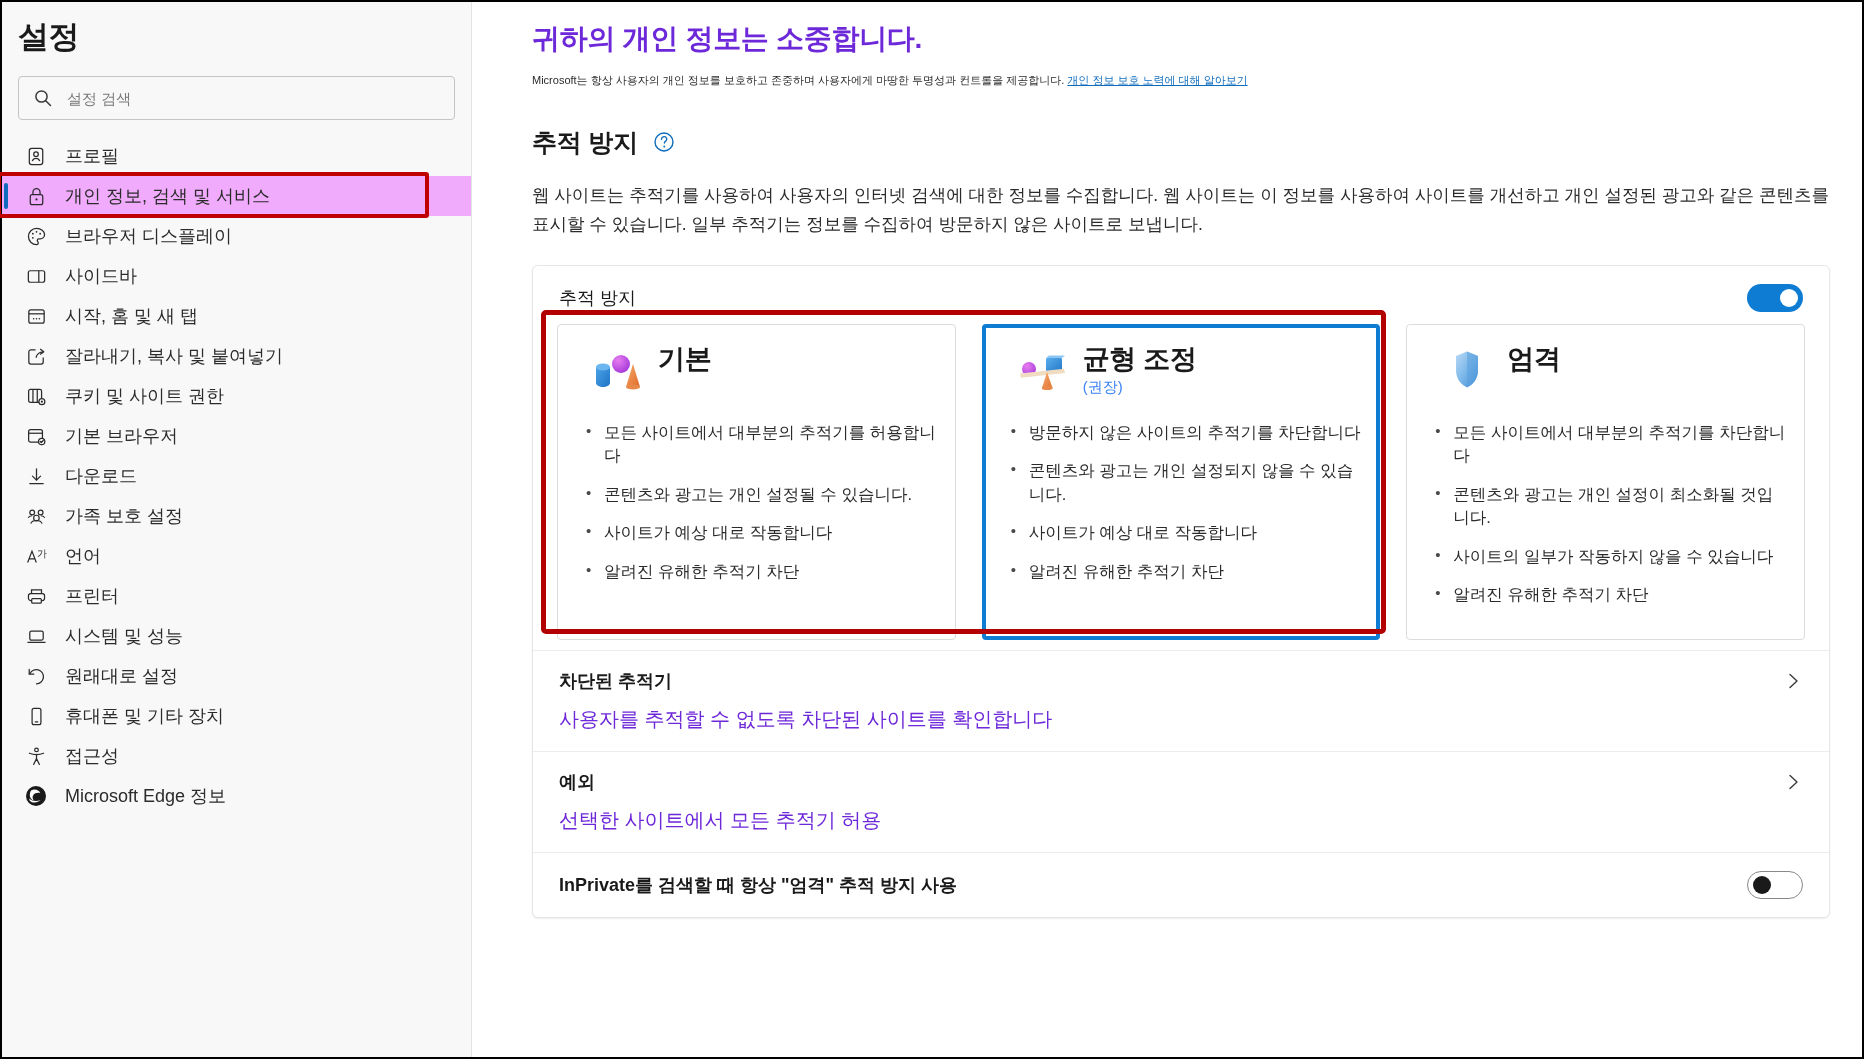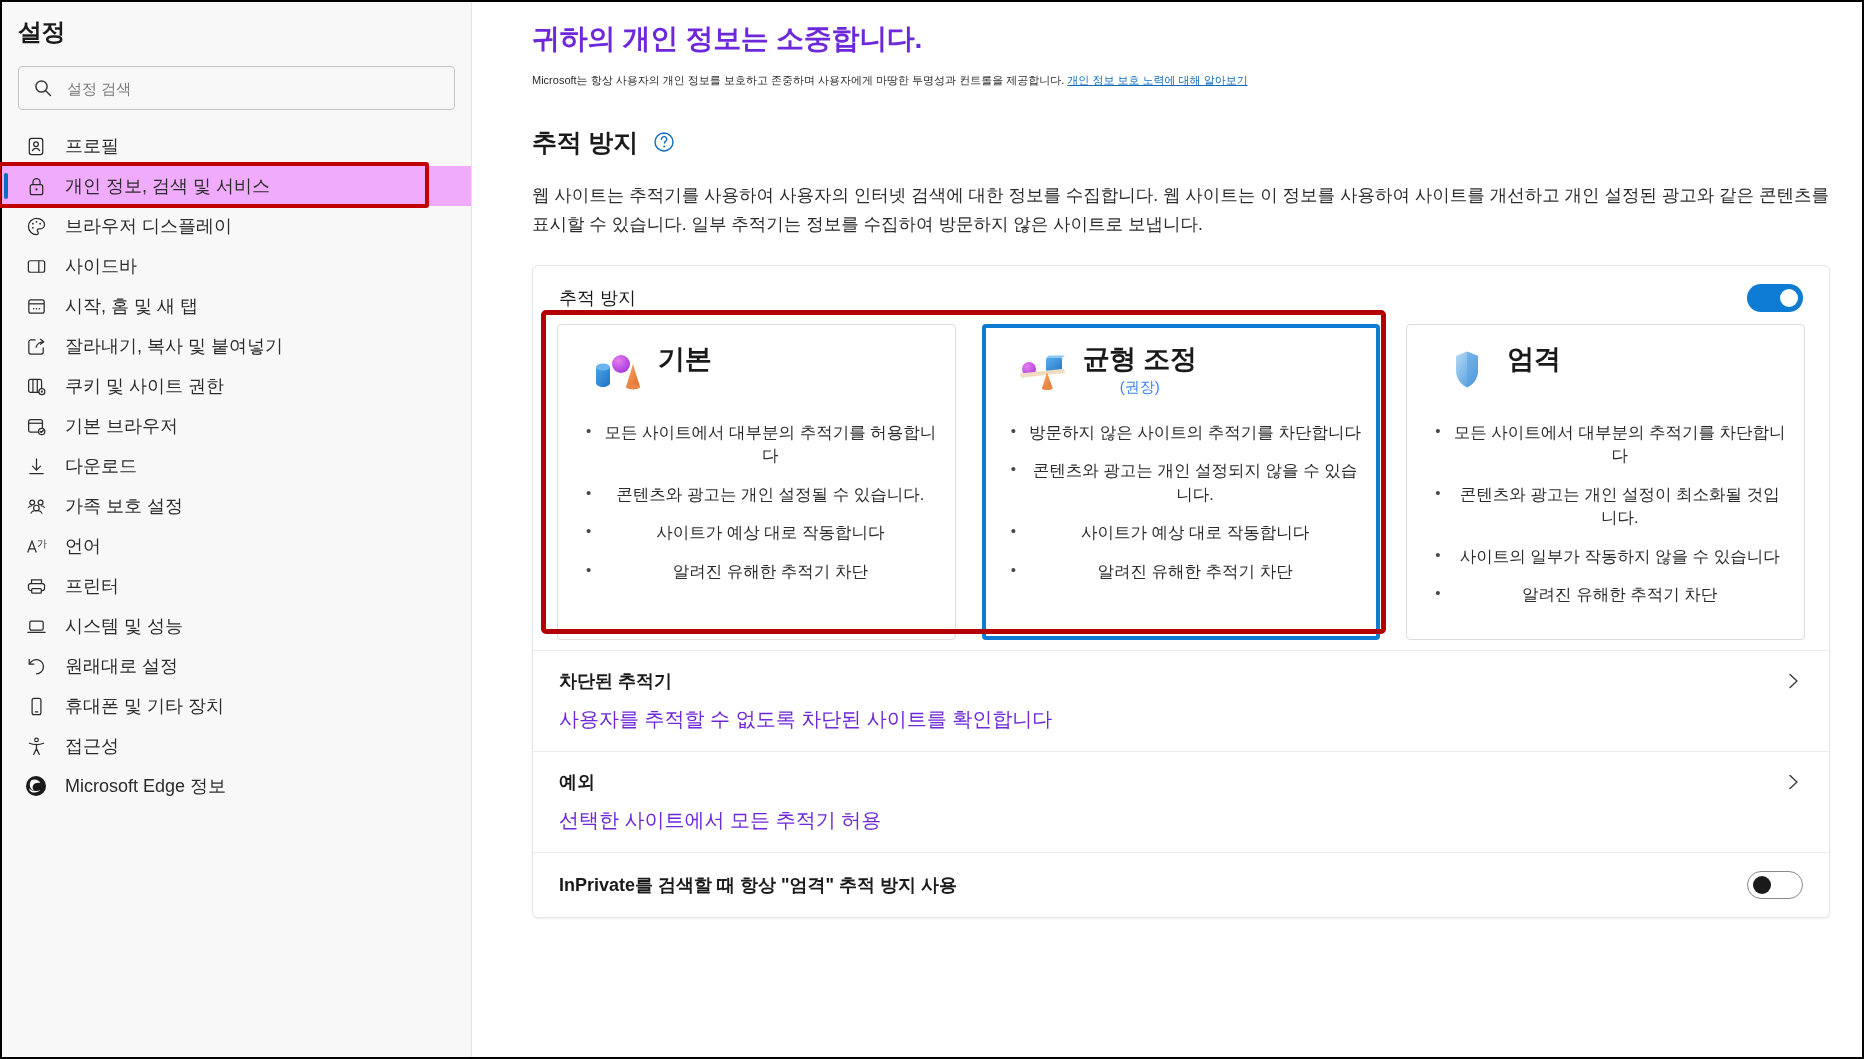--- a/index.html
+++ b/index.html
@@ -22,21 +22,21 @@
   .sidebar {
     width: 470px;
     height: 100%;
     background: #f8f8f8;
     border-right: 1px solid #e3e3e3;
     padding: 0;
     position: relative;
     flex: 0 0 470px;
   }
   .settings-title {
-    font-size: 24px;
+    font-size: 31px;
     font-weight: bold;
     color: #1a1a1a;
     padding: 14px 0 0 16px;
     letter-spacing: -0.5px;
   }
   .search-wrap {
     margin: 18px 16px 0 16px;
     height: 44px;
     border: 1px solid #c4c4c4;
     border-radius: 4px;
@@ -184,21 +184,20 @@
   }
   .toggle.on .knob { right: 5px; background: #ffffff; }
   .toggle.off .knob { left: 5px; background: #1a1a1a; }
 
   
   .cards {
     display: flex;
     gap: 26px;
     padding: 0 24px 10px 24px;
     position: relative;
-    text-align: center;
   }
   .card {
     flex: 1 1 0;
     border: 1px solid #dcdcdc;
     border-radius: 4px;
     background: #ffffff;
     padding: 18px 18px 18px 18px;
     min-height: 296px;
   }
   .card.selected {

